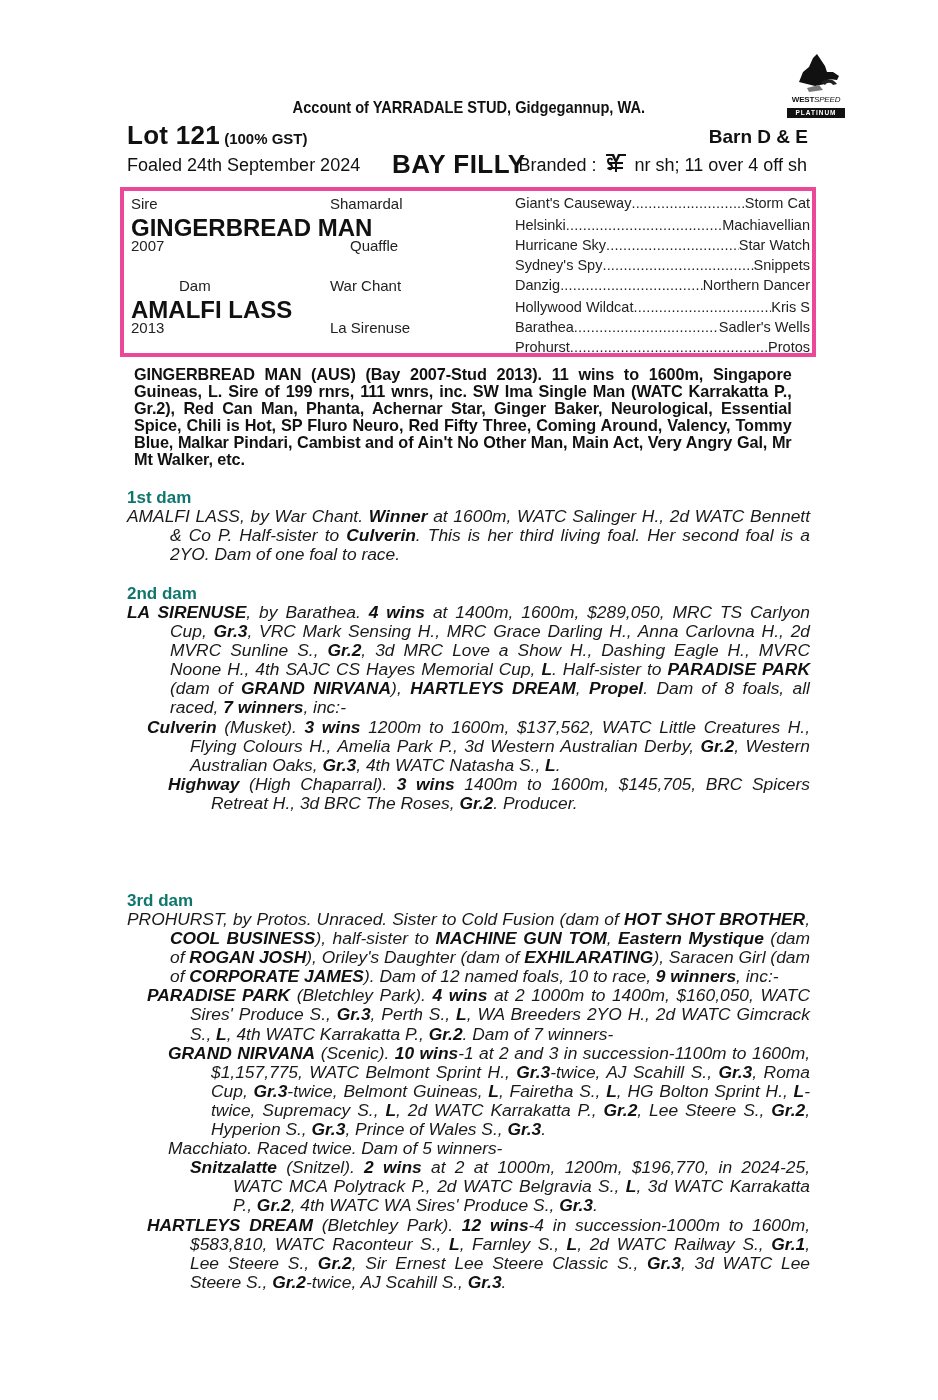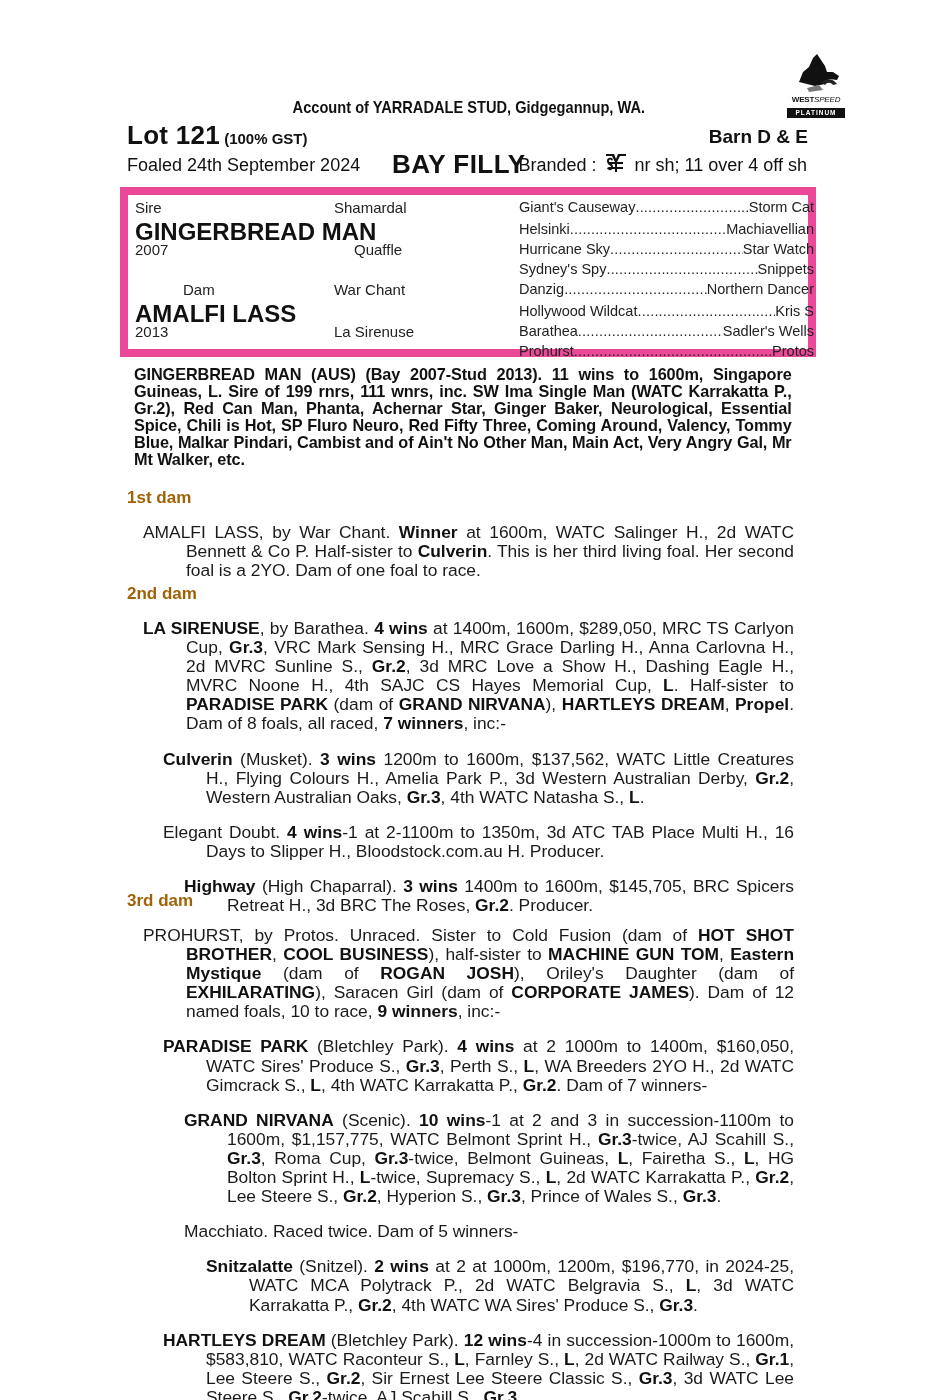--- a/index.html
+++ b/index.html
@@ -14,32 +14,32 @@
   .row1 { position: absolute; top: 120px; left: 127px; width: 683px; height: 32px; }
   .lot { position: absolute; left: 0; top: 0; font-weight: 900; font-size: 26px; letter-spacing: 0.3px; }
   .gst { font-weight: bold; font-size: 15px; margin-left: 4px; letter-spacing: 0; }
   .sex { position: absolute; left: 265px; top: 0; font-weight: 700; font-size: 26px; letter-spacing: 0.5px; margin-top: 29px; }
   .barn { position: absolute; right: 2px; top: 6px; font-weight: 900; font-size: 19px; }
   .row2 { position: absolute; top: 155px; left: 127px; width: 683px; height: 24px; font-size: 18px; }
   .foaled { position: absolute; left: 0; top: 0; }
   .brand { position: absolute; right: 3px; top: 0; }
   .brandmark { display: inline-block; font-weight: 900; font-family: "DejaVu Serif", serif; font-size: 20px; line-height: 16px; vertical-align: top; margin: -2px 2px 0 2px; }
 
-  .ped { position: absolute; left: 120px; top: 187px; width: 696px; height: 170px; border: 8px solid #ec4899; box-sizing: border-box; }
+  .ped { position: absolute; left: 120px; top: 187px; width: 696px; height: 170px; border: 4px solid #ec4899; box-sizing: border-box; }
   .ped .c { position: absolute; font-size: 15px; color: #222; white-space: nowrap; }
   .ped .big { font-weight: 900; font-size: 24px; color: #111; }
   .gp { position: absolute; left: 391px; width: 295px; font-size: 14.5px; color: #222; display: flex; white-space: nowrap; }
   .gp .dots { flex: 1; overflow: hidden; }
   .gp .dots::before { content: "................................................................................................................"; letter-spacing: 0.2px; }
 
   .sirepara { position: absolute; left: 134px; top: 366px; width: 671px; font-family: "Liberation Sans", sans-serif; font-weight: bold; font-size: 16.6px; line-height: 17px; text-align: justify; letter-spacing: -0.1px; transform: scaleX(0.98); transform-origin: 0 0; }
 
   .sec { position: absolute; left: 127px; width: 683px; font-size: 17.4px; line-height: 19.1px; color: #1a1a1a; }
-  .sec h3 { margin: 0; font-weight: 900; font-size: 17px; line-height: 19px; color: #a16207; }
-  .sec p { margin: 16px; text-align: justify; }
+  .sec h3 { margin: 0; font-weight: 900; font-size: 17px; line-height: 19px; color: #0f766e; }
+  .sec p { margin: 0; text-align: justify; font-style: italic; }
   .b { font-weight: 900; color: #111; }
   .l0 { padding-left: 43px; text-indent: -43px; }
   .l1 { padding-left: 63px; text-indent: -43px; }
   .l2 { padding-left: 84px; text-indent: -43px; }
   .l3 { padding-left: 106px; text-indent: -43px; }
 </style>
 </head>
 <body>
 
 <div class="logo">
@@ -133,21 +133,20 @@
 
 <div class="sec" style="top:488px;">
   <h3>1st dam</h3>
   <p class="l0"><span>AMALFI LASS, by War Chant. </span><span class="b">Winner</span><span> at 1600m, WATC Salinger H., 2d WATC Bennett &amp; Co P. Half-sister to </span><span class="b">Culverin</span><span>. This is her third living foal. Her second foal is a 2YO. Dam of one foal to race.</span></p>
 </div>
 
 <div class="sec" style="top:584px;">
   <h3>2nd dam</h3>
   <p class="l0"><span class="b">LA SIRENUSE</span><span>, by Barathea. </span><span class="b">4 wins</span><span> at 1400m, 1600m, $289,050, MRC TS Carlyon Cup, </span><span class="b">Gr.3</span><span>, VRC Mark Sensing H., MRC Grace Darling H., Anna Carlovna H., 2d MVRC Sunline S., </span><span class="b">Gr.2</span><span>, 3d MRC Love a Show H., Dashing Eagle H., MVRC Noone H., 4th SAJC CS Hayes Memorial Cup, </span><span class="b">L</span><span>. Half-sister to </span><span class="b">PARADISE PARK</span><span> (dam of </span><span class="b">GRAND NIRVANA</span><span>), </span><span class="b">HARTLEYS DREAM</span><span>, </span><span class="b">Propel</span><span>. Dam of 8 foals, all raced, </span><span class="b">7 winners</span><span>, inc:-</span></p>
   <p class="l1"><span class="b">Culverin</span><span> (Musket). </span><span class="b">3 wins</span><span> 1200m to 1600m, $137,562, WATC Little Creatures H., Flying Colours H., Amelia Park P., 3d Western Australian Derby, </span><span class="b">Gr.2</span><span>, Western Australian Oaks, </span><span class="b">Gr.3</span><span>, 4th WATC Natasha S., </span><span class="b">L</span><span>.</span></p>
-  <p class="l1"><span>Elegant Doubt. </span><span class="b">4 wins</span><span>-1 at 2-1100m to 1350m, 3d ATC TAB Place Multi H., 16 Days to Slipper H., Bloodstock.com.au H. Producer.</span></p>
   <p class="l2"><span class="b">Highway</span><span> (High Chaparral). </span><span class="b">3 wins</span><span> 1400m to 1600m, $145,705, BRC Spicers Retreat H., 3d BRC The Roses, </span><span class="b">Gr.2</span><span>. Producer.</span></p>
 </div>
 
 <div class="sec" style="top:891px;">
   <h3>3rd dam</h3>
   <p class="l0"><span>PROHURST, by Protos. Unraced. Sister to Cold Fusion (dam of </span><span class="b">HOT SHOT BROTHER</span><span>, </span><span class="b">COOL BUSINESS</span><span>), half-sister to </span><span class="b">MACHINE GUN TOM</span><span>, </span><span class="b">Eastern Mystique</span><span> (dam of </span><span class="b">ROGAN JOSH</span><span>), Oriley's Daughter (dam of </span><span class="b">EXHILARATING</span><span>), Saracen Girl (dam of </span><span class="b">CORPORATE JAMES</span><span>). Dam of 12 named foals, 10 to race, </span><span class="b">9 winners</span><span>, inc:-</span></p>
   <p class="l1"><span class="b">PARADISE PARK</span><span> (Bletchley Park). </span><span class="b">4 wins</span><span> at 2 1000m to 1400m, $160,050, WATC Sires' Produce S., </span><span class="b">Gr.3</span><span>, Perth S., </span><span class="b">L</span><span>, WA Breeders 2YO H., 2d WATC Gimcrack S., </span><span class="b">L</span><span>, 4th WATC Karrakatta P., </span><span class="b">Gr.2</span><span>. Dam of 7 winners-</span></p>
   <p class="l2"><span class="b">GRAND NIRVANA</span><span> (Scenic). </span><span class="b">10 wins</span><span>-1 at 2 and 3 in succession-1100m to 1600m, $1,157,775, WATC Belmont Sprint H., </span><span class="b">Gr.3</span><span>-twice, AJ Scahill S., </span><span class="b">Gr.3</span><span>, Roma Cup, </span><span class="b">Gr.3</span><span>-twice, Belmont Guineas, </span><span class="b">L</span><span>, Fairetha S., </span><span class="b">L</span><span>, HG Bolton Sprint H., </span><span class="b">L</span><span>-twice, Supremacy S., </span><span class="b">L</span><span>, 2d WATC Karrakatta P., </span><span class="b">Gr.2</span><span>, Lee Steere S., </span><span class="b">Gr.2</span><span>, Hyperion S., </span><span class="b">Gr.3</span><span>, Prince of Wales S., </span><span class="b">Gr.3</span><span>.</span></p>
   <p class="l2"><span>Macchiato. Raced twice. Dam of 5 winners-</span></p>
   <p class="l3"><span class="b">Snitzalatte</span><span> (Snitzel). </span><span class="b">2 wins</span><span> at 2 at 1000m, 1200m, $196,770, in 2024-25, WATC MCA Polytrack P., 2d WATC Belgravia S., </span><span class="b">L</span><span>, 3d WATC Karrakatta P., </span><span class="b">Gr.2</span><span>, 4th WATC WA Sires' Produce S., </span><span class="b">Gr.3</span><span>.</span></p>

